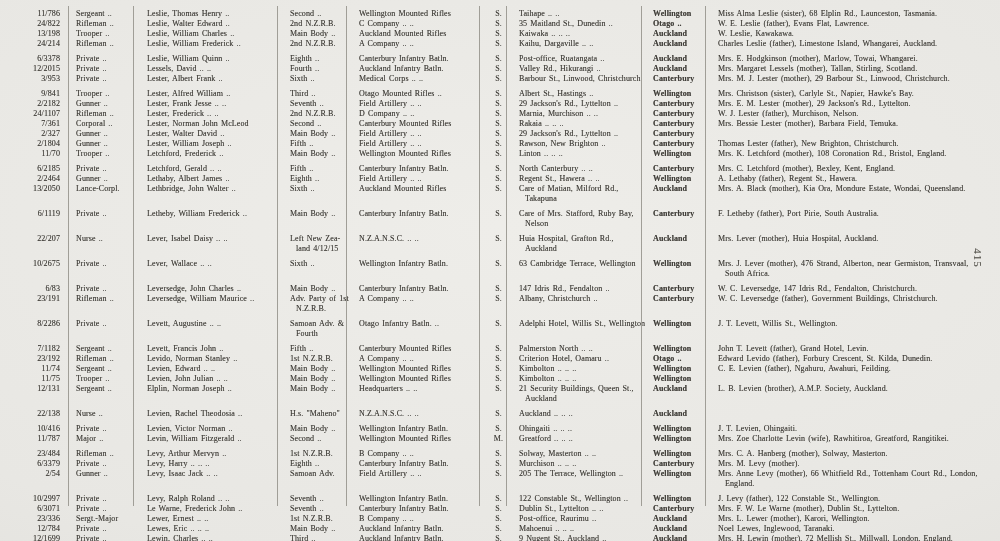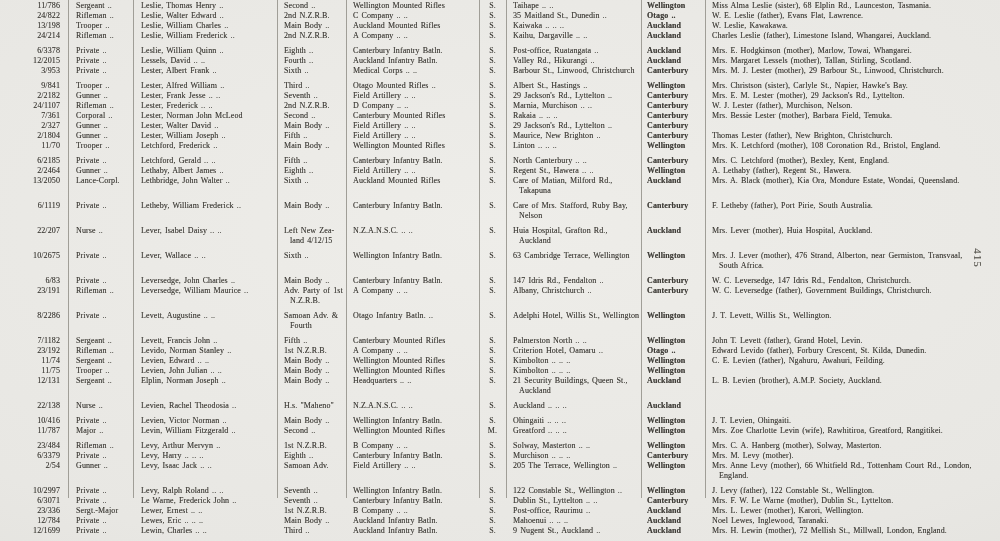--- a/index.html
+++ b/index.html
@@ -8,33 +8,33 @@
     background:#e4e3df;
   }
   .page{
     position:relative;width:1000px;height:541px;
     background:radial-gradient(130% 115% at 50% 42%, #eeede9 0%, #e8e7e3 55%, #dcdbd6 100%);
     font-family:"Liberation Serif","DejaVu Serif",serif;
     color:#403e39;
     text-shadow:0 0 0.4px rgba(64,62,57,0.55);
   }
   .table{
-    position:absolute;left:18px;top:1px;width:967px;height:505px;
+    position:absolute;left:18px;top:9px;width:967px;height:505px;
     font-size:8px;line-height:10px;letter-spacing:0.1px;word-spacing:1px;
   }
   .vline{
     position:absolute;top:-3px;height:500px;width:1px;
     background:#a09e97;
   }
   .group{margin-bottom:5px;}
   .row{display:flex;align-items:flex-start;}
   .c{flex:none;box-sizing:border-box;}
   .c-serial  {width:50px;text-align:right;padding-right:8px;}
   .c-rank    {width:65px;padding-left:8px;}
-  .c-name    {width:144px;padding-left:15px;text-indent:-7px;}
+  .c-name    {width:144px;padding-left:15px;text-indent:-7px;margin-left:6px;}
   .c-draft   {width:69px;padding-left:13px;text-indent:-6px;}
   .c-unit    {width:133px;padding-left:13px;text-indent:-6px;}
   .c-letter  {width:27px;text-align:center;}
   .c-address {width:135px;padding-left:13px;text-indent:-6px;}
   .c-district{width:64px;padding-left:11px;text-indent:-5px;font-weight:bold;}
   .c-kin     {flex:1;padding-left:14px;text-indent:-7px;padding-right:2px;}
   .pagenum{
     position:absolute;right:13px;top:252px;
     transform:rotate(90deg);transform-origin:center;
     font-size:11px;letter-spacing:1px;color:#5c5a53;
@@ -192,21 +192,21 @@
             <div class="c c-address">29 Jackson's Rd., Lyttelton ..</div>
             <div class="c c-district">Canterbury</div>
           </div>
           <div class="row">
             <div class="c c-serial">2/1804</div>
             <div class="c c-rank">Gunner ..</div>
             <div class="c c-name">Lester, William Joseph ..</div>
             <div class="c c-draft">Fifth ..</div>
             <div class="c c-unit">Field Artillery .. ..</div>
             <div class="c c-letter">S.</div>
-            <div class="c c-address">Maurice, New Brighton ..</div>
+            <div class="c c-address">Rawson, New Brighton ..</div>
             <div class="c c-district">Canterbury</div>
             <div class="c c-kin">Thomas Lester (father), New Brighton, Christchurch.</div>
           </div>
           <div class="row">
             <div class="c c-serial">11/70</div>
             <div class="c c-rank">Trooper ..</div>
             <div class="c c-name">Letchford, Frederick ..</div>
             <div class="c c-draft">Main Body ..</div>
             <div class="c c-unit">Wellington Mounted Rifles</div>
             <div class="c c-letter">S.</div>

